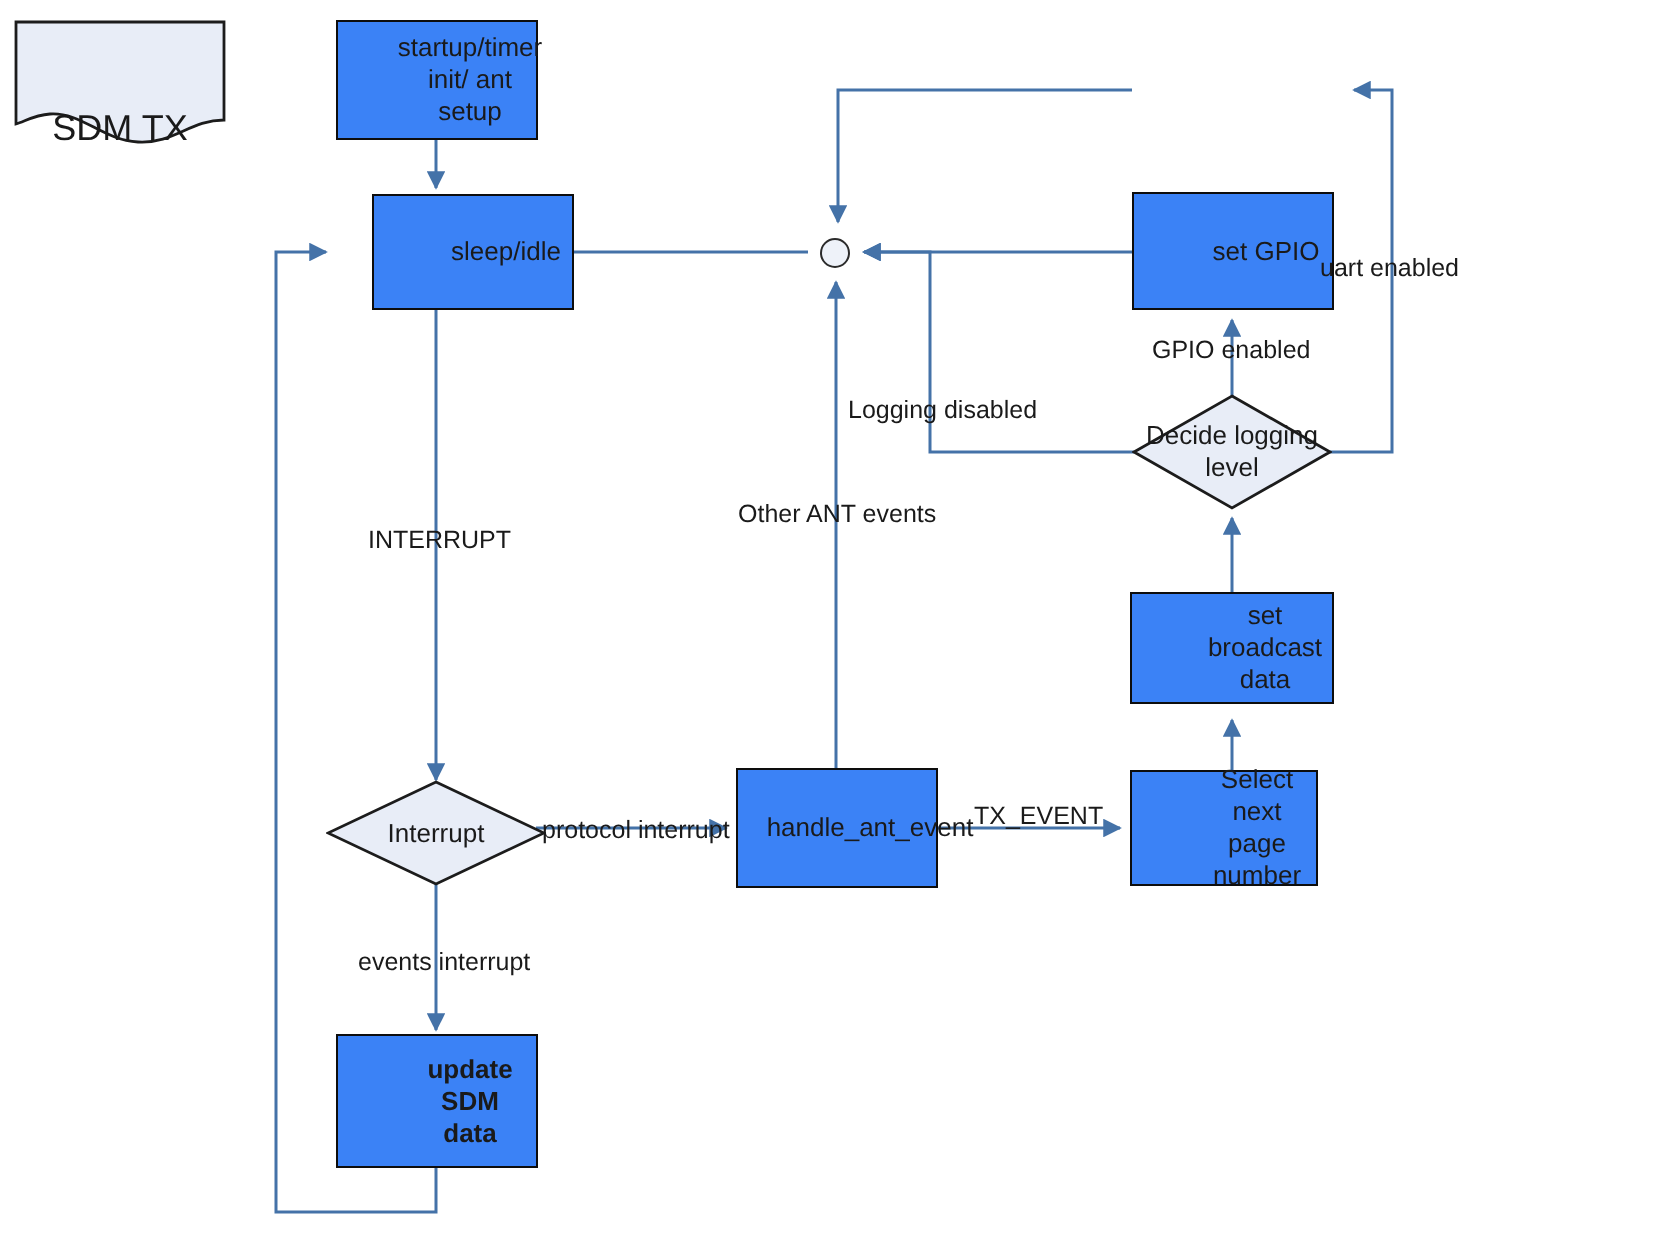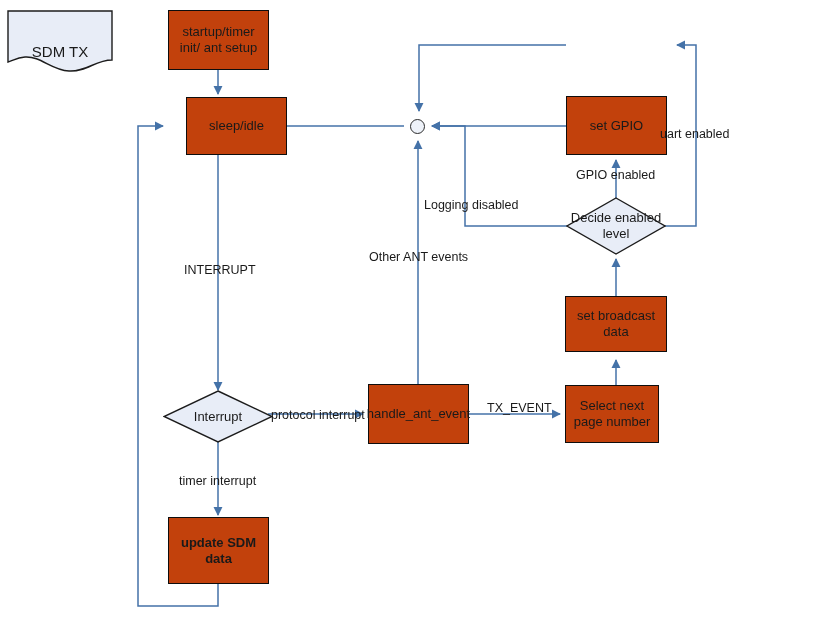--- a/index.html
+++ b/index.html
@@ -28,32 +28,33 @@
   .node {
     position: absolute;
     box-sizing: border-box;
     display: flex;
     align-items: center;
     justify-content: center;
     text-align: center;
     color: #1a1a1a;
     font-size: 13px;
     line-height: 16px;
-    background: #c2410c;
+    background: #3b82f6;
     border: 1.4px solid #0d0d0d;
+    padding-left: 33px;
   }
   .node span { display: block; padding: 0 4px; }
   .doc-node {
     position: absolute;
     display: flex;
-    align-items: center;
+    align-items: flex-end;
     justify-content: center;
     text-align: center;
     color: #1a1a1a;
-    font-size: 15px;
+    font-size: 18px;
     line-height: 16px;
   }
   .doc-node .doc-label {
     position: relative;
     z-index: 2;
     margin-top: 22px;
   }
   .doc-node svg {
     position: absolute;
     left: 0;
@@ -169,33 +170,33 @@
   </div>
 
   <div class="node" style="left:565px; top:296px; width:102px; height:56px;">
     <span>set broadcast data</span>
   </div>
 
   <div class="diamond" style="left:566px; top:197px; width:100px; height:58px;">
     <svg width="100" height="58" viewBox="0 0 100 58">
       <path d="M 50 1 L 99 29 L 50 57 L 1 29 Z" fill="#e8edf7" stroke="#1c1c1c" stroke-width="1.4"></path>
     </svg>
-    <span class="dia-label">Decide enabled level</span>
+    <span class="dia-label">Decide logging level</span>
   </div>
 
   <div class="node" style="left:566px; top:96px; width:101px; height:59px;">
     <span>set GPIO</span>
   </div>
 
 
   <div class="junction" style="left:410px; top:119px;"></div>
 
   <div class="edge-label" style="left:184px; top:263px;">INTERRUPT</div>
 
-  <div class="edge-label" style="left:179px; top:474px;">timer interrupt</div>
+  <div class="edge-label" style="left:179px; top:474px;">events interrupt</div>
 
   <div class="edge-label" style="left:271px; top:408px;">protocol interrupt</div>
 
   <div class="edge-label" style="left:487px; top:401px;">TX_EVENT</div>
 
   <div class="edge-label" style="left:369px; top:250px;">Other ANT events</div>
 
   <div class="edge-label" style="left:424px; top:198px;">Logging disabled</div>
 
   <div class="edge-label" style="left:576px; top:168px;">GPIO enabled</div>

